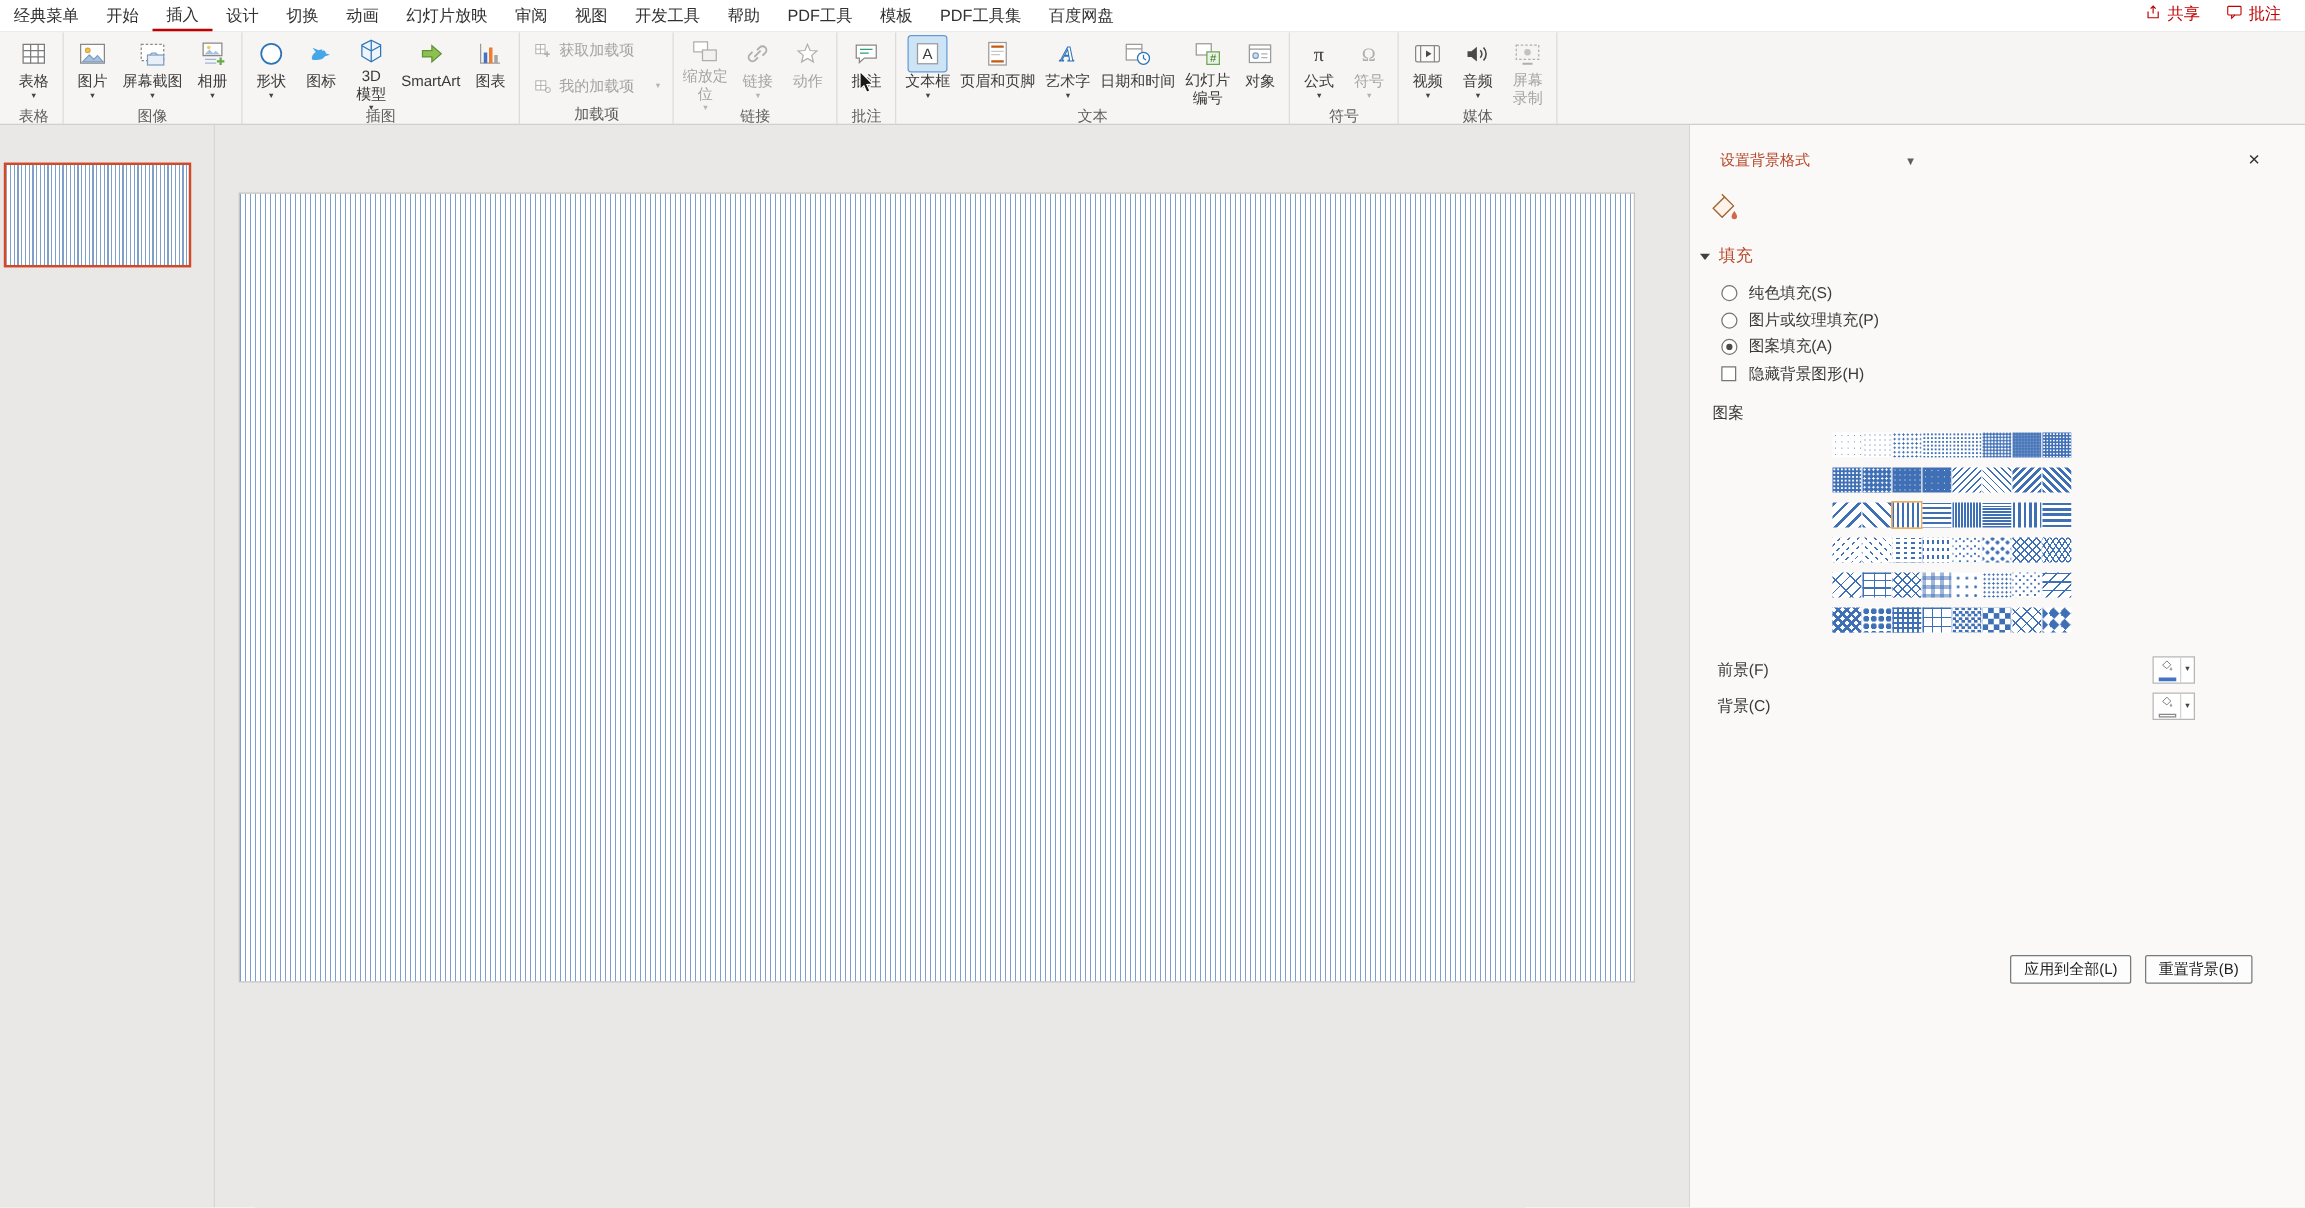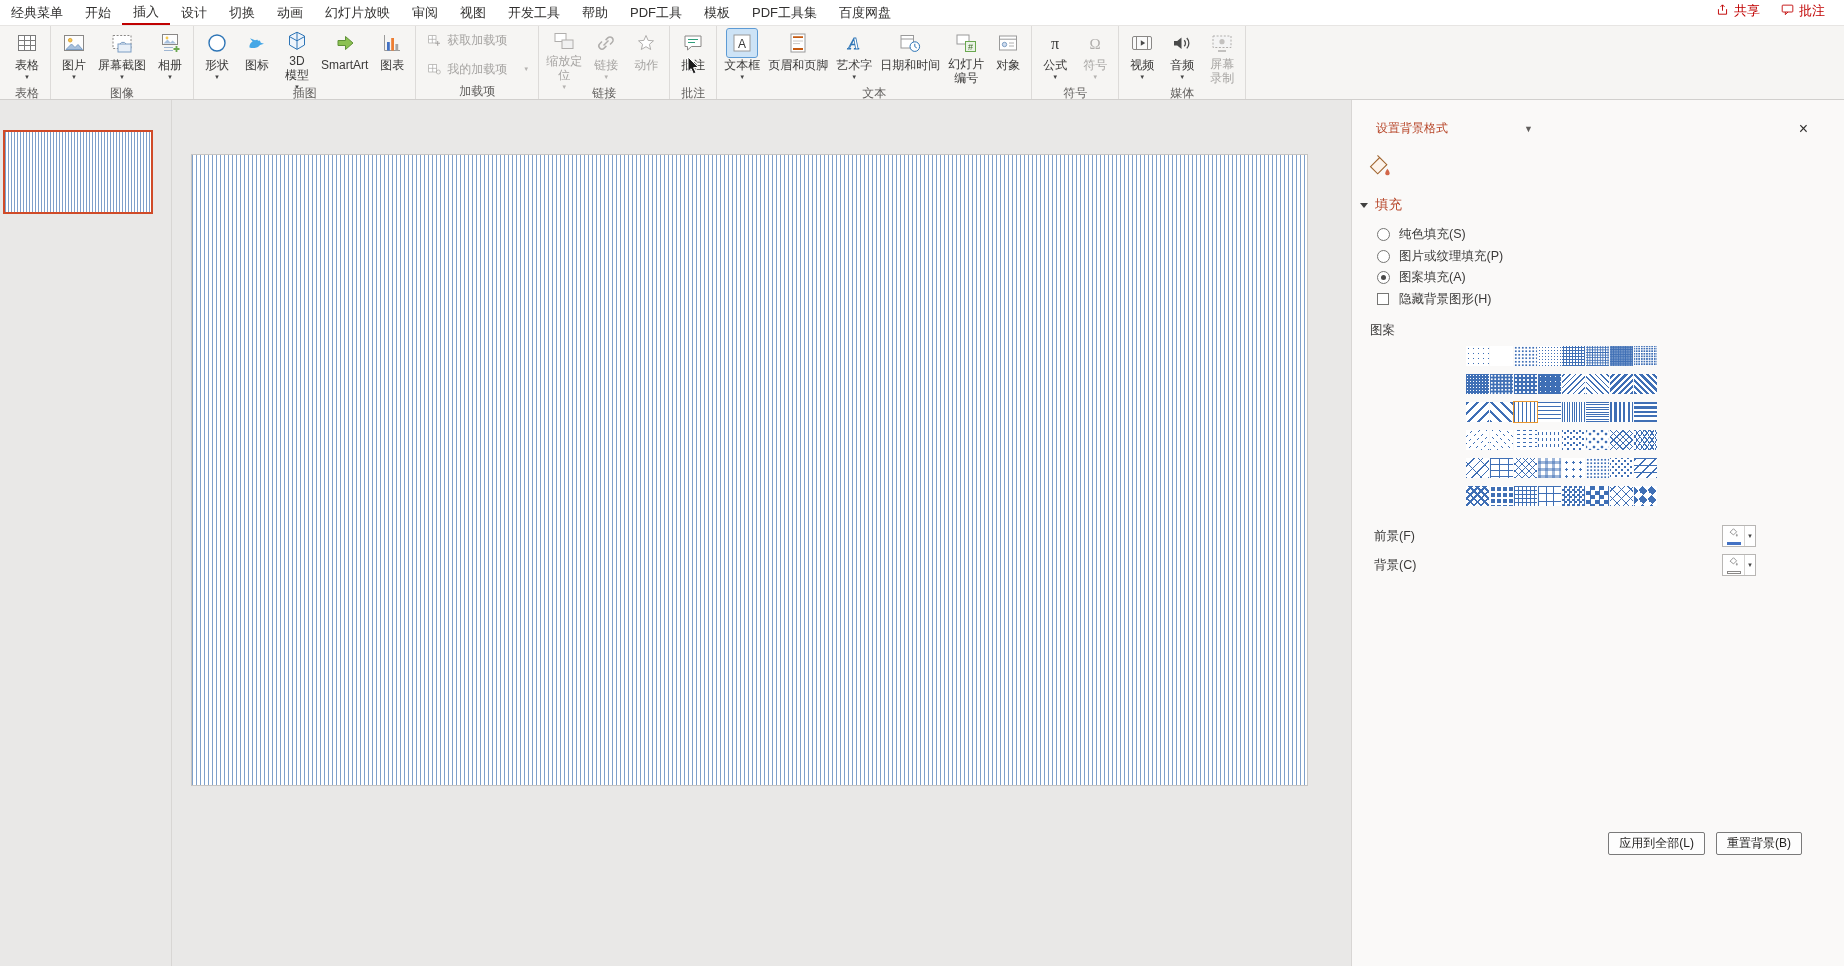--- a/index.html
+++ b/index.html
@@ -76,21 +76,21 @@
   .pat.psel{outline:1.5px solid #e8962e}
   .colors-row{margin:18px 0 0 22px;width:382px;display:flex;align-items:center;justify-content:space-between;height:24px}
   .colors-row + .colors-row{margin-top:5px}
   .cdrop{width:34px;height:22px;border:1px solid #b8b6b4;background:#fff;display:flex;align-items:stretch}
   .cmain{width:21px;display:flex;flex-direction:column;align-items:center;justify-content:center;gap:1px}
   .cmain svg{width:13px;height:11px}
   .cbar{width:14px;height:3px}
   .cdrop.fg .cbar{background:#4472c4}
   .cdrop.bg .cbar{background:#fff;border:1px solid #8a8886}
   .carr{width:11px;border-left:1px solid #d6d4d2;display:flex;align-items:center;justify-content:center;font-size:6px;color:#444}
-  .pane-footer{position:absolute;top:732px;right:42px;display:flex;gap:11px}
+  .pane-footer{position:absolute;top:664px;right:42px;display:flex;gap:11px}
   .fbtn{height:23px;padding:0 10px;background:#fdfdfd;border:1px solid #7a7a7a;border-radius:2px;font-size:12px;line-height:21px;color:#201f1e;white-space:nowrap}
 
   
   .p0{background-image:radial-gradient(var(--pb) .6px,transparent .7px);background-size:5px 5px}
   .p1{background-image:radial-gradient(var(--pb) .6px,transparent .7px);background-size:4px 4px}
   .p2{background-image:radial-gradient(var(--pb) .7px,transparent .8px);background-size:3.5px 3.5px}
   .p3{background-image:radial-gradient(var(--pb) .8px,transparent .9px);background-size:3px 3px}
   .p4{background-image:radial-gradient(var(--pb) 1px,transparent 1.1px);background-size:3px 3px}
   .p5{background-image:radial-gradient(var(--pb) 1px,transparent 1.1px);background-size:2.6px 2.6px}
   .p6{background-image:radial-gradient(var(--pb) 1.1px,transparent 1.2px);background-size:2.4px 2.4px}

